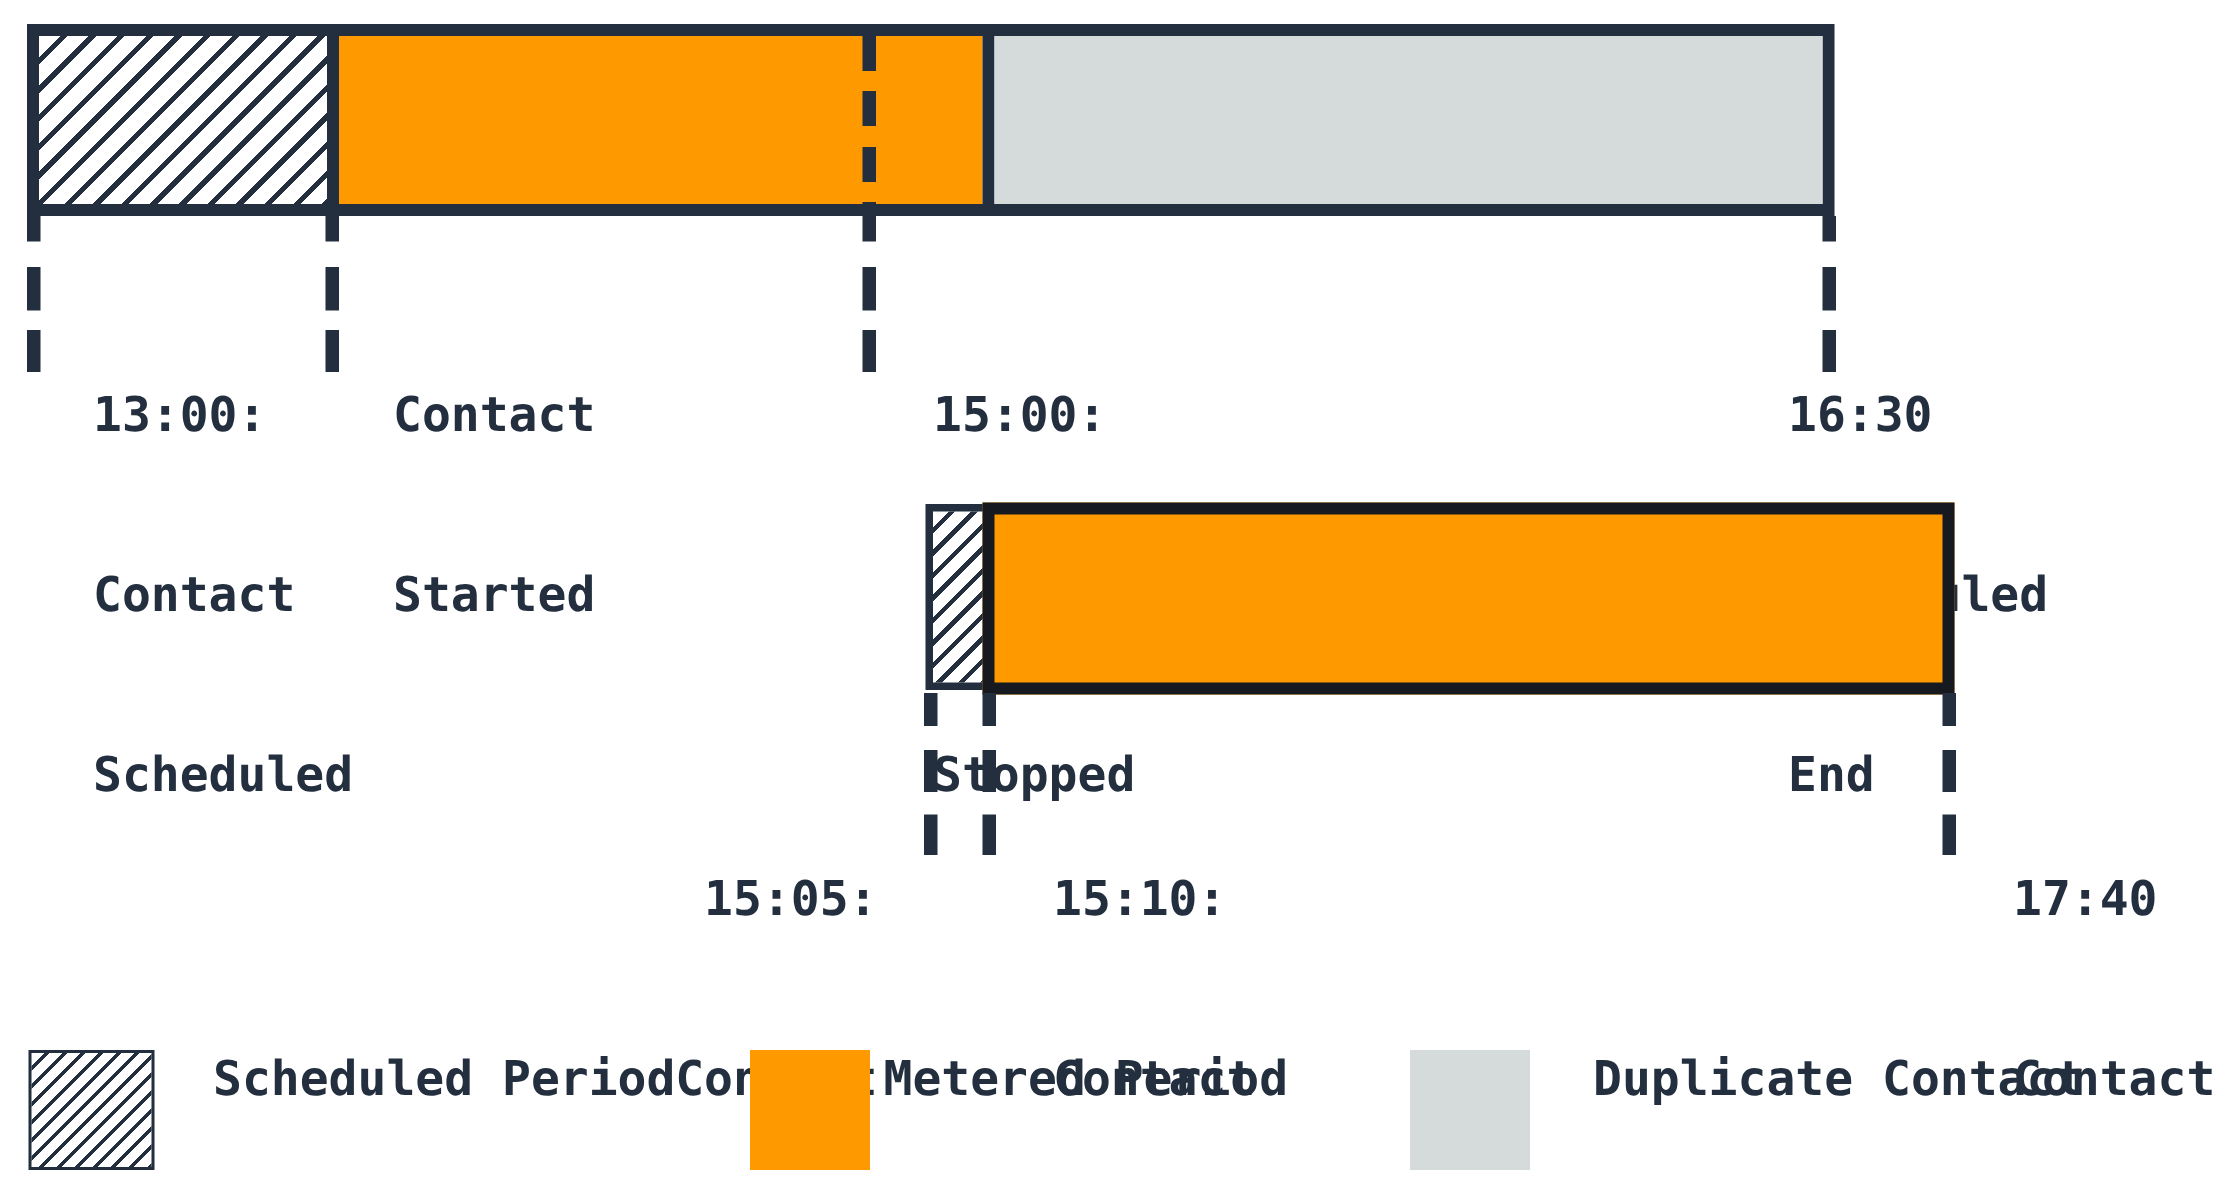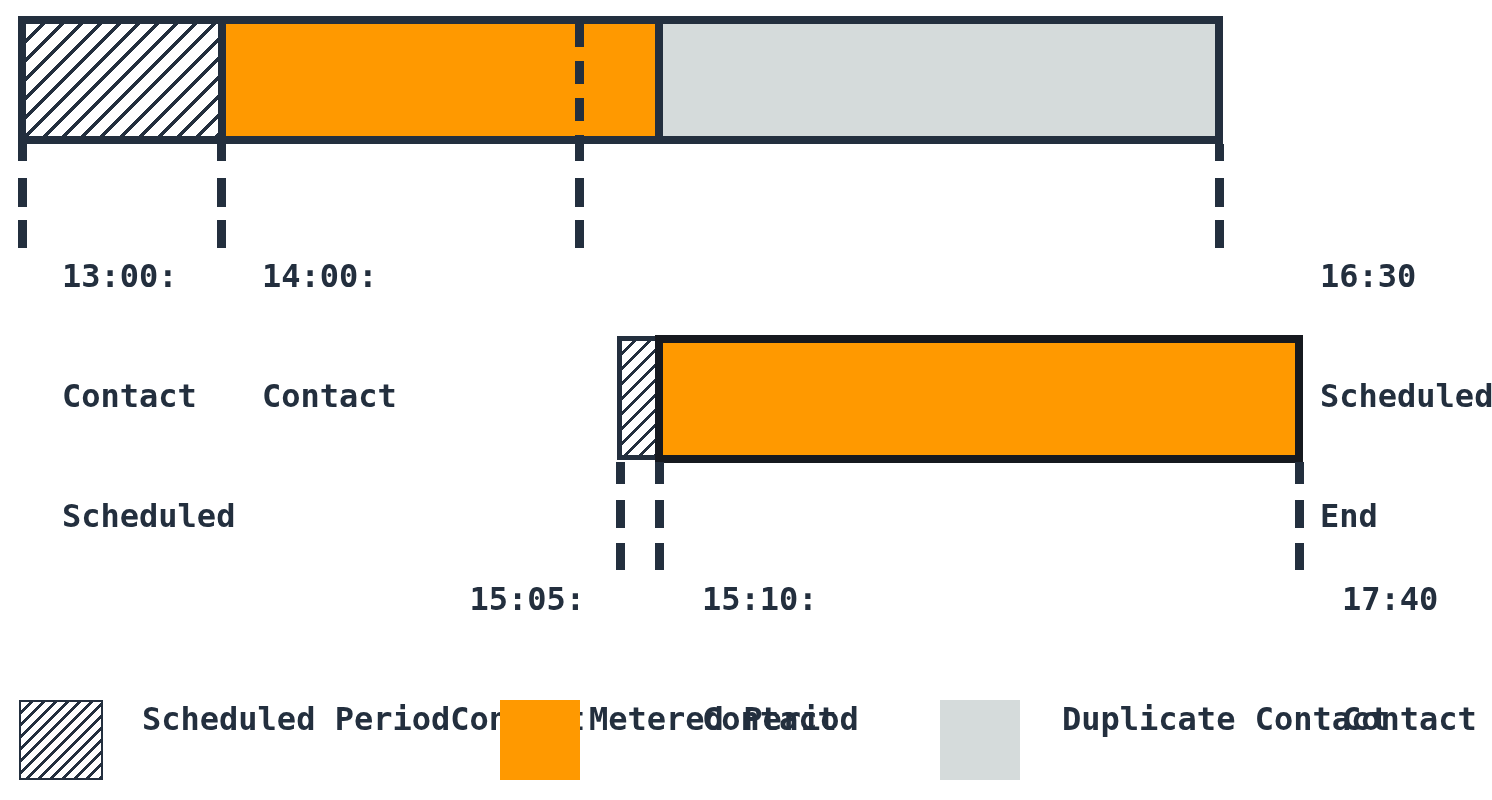--- a/index.html
+++ b/index.html
@@ -98,24 +98,29 @@
       <i class="d1"></i>
       <i class="d2"></i>
     </div>
 
   <div class="abs lbl r1" style="left:62px">
     <div>13:00:</div>
     <div>Contact</div>
     <div>Scheduled</div>
   </div>
   <div class="abs lbl r1" style="left:262px">
-    <div>14:00:</div>
     <div>Contact</div>
+    <div>Started</div>
   </div>
-  <div class="abs lbl r1" style="left:1320px">
+  <div class="abs lbl r1" style="left:622px">
+    <div>15:00:</div>
+    <div>Contact</div>
+    <div>Stopped</div>
+  </div>
+  <div class="abs lbl r1" style="left:1192px">
     <div>16:30</div>
     <div>Scheduled</div>
     <div>End</div>
   </div>
 
   <div class="abs hatchbox2"></div>
   <div class="abs bar2"></div>
 
   <div class="abs tick r2" style="left:616px">
       <i class="stub"></i>

